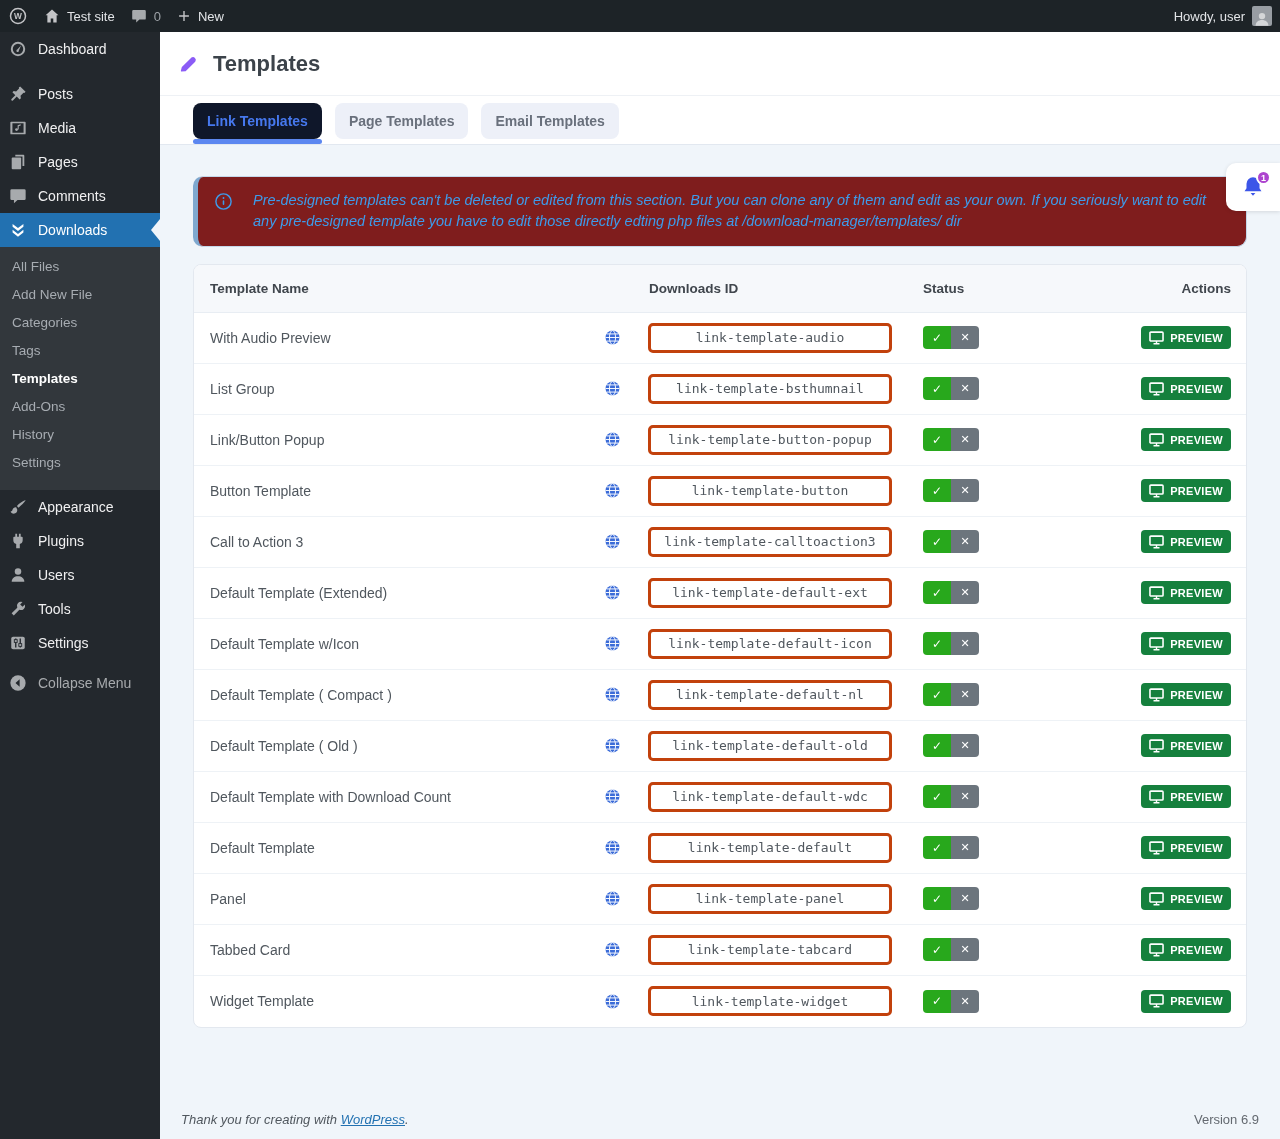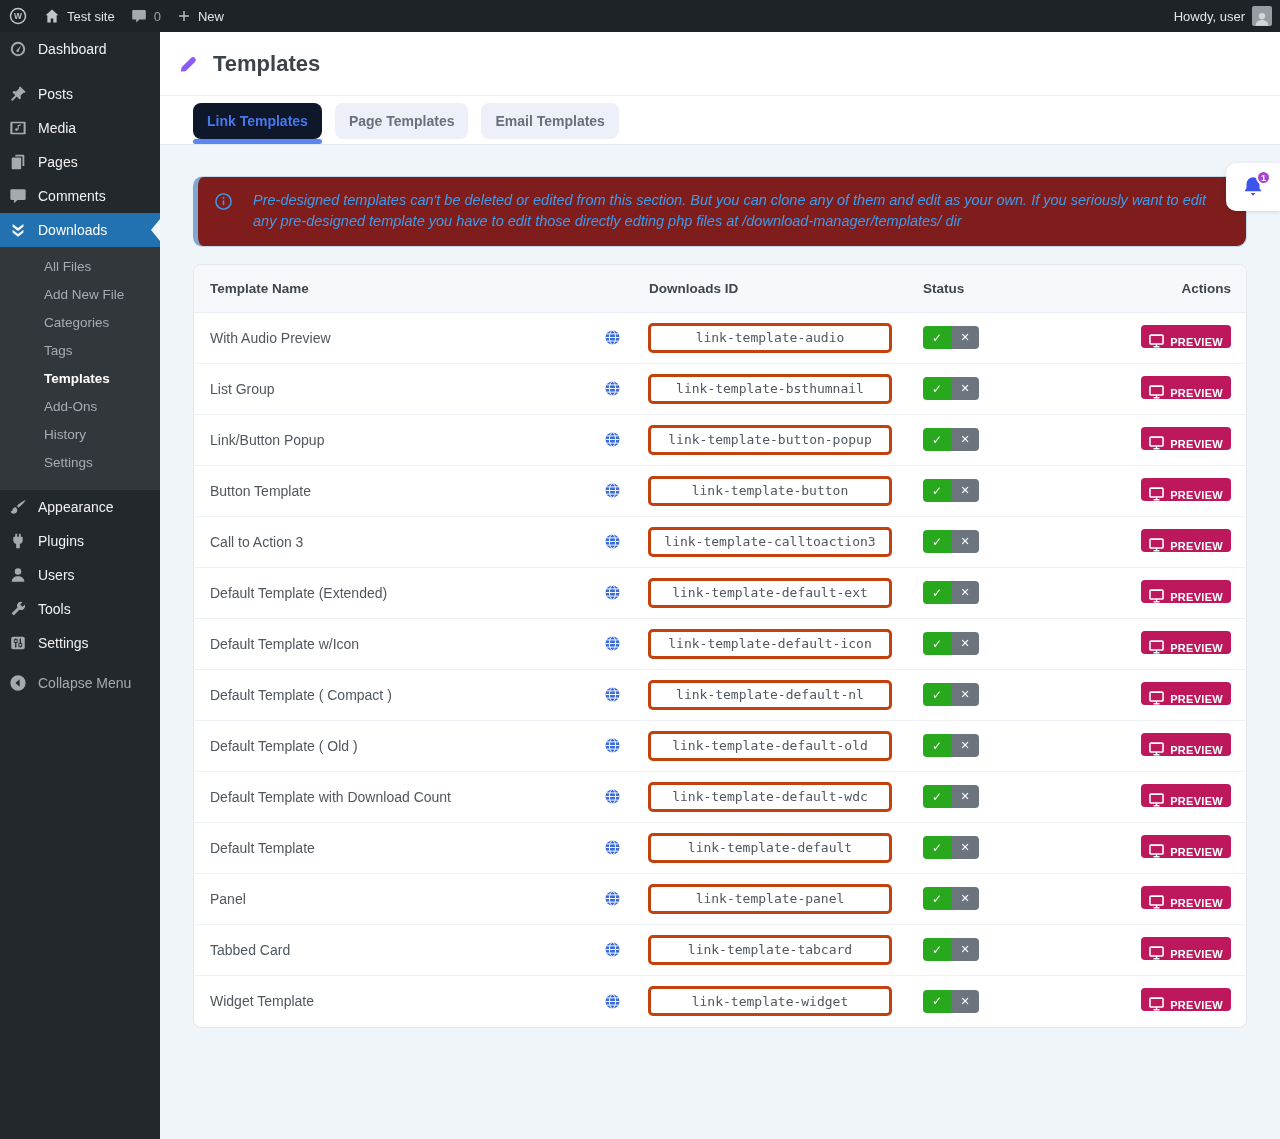--- a/index.html
+++ b/index.html
@@ -30,21 +30,21 @@
   .mi-label { margin-left:10px; }
   #menu-top .menu-item:first-child { margin-bottom:11px; }
   .menu-item.active { background:#2271b1; color:#fff; }
   .menu-item.active .mi-icon { color:#fff; }
   .menu-item.active::after {
     content:''; position:absolute; right:0; top:50%; transform:translateY(-50%);
     border-top:11px solid transparent; border-bottom:11px solid transparent;
     border-right:9px solid #f0f5fa;
   }
   .submenu { background:#32373c; padding:6px 0 13px; }
-  .submenu-item { height:28px; line-height:28px; padding-left:12px; font-size:13.5px; color:#a7acb2; cursor:pointer;margin-left:32px; }
+  .submenu-item { height:28px; line-height:28px; padding-left:12px; font-size:13.5px; color:#a7acb2; cursor:pointer; }
   .submenu-item.current { color:#fff; font-weight:bold; }
   .collapse-item { margin-top:6px; color:#a7aaad; }
   .collapse-item .mi-label { color:#a7aaad; }
 
   
   #content { margin-left:160px; position:relative; height:1107px; }
   .page-header {
     background:#fff; height:64px; display:flex; align-items:center;
     padding-left:17px; border-bottom:1px solid #eef1f5;
   }
@@ -109,22 +109,22 @@
     font-size:13px; color:#50575e; text-align:center; outline:none;
   }
   .c-status { display:flex; }
   .st-btn {
     width:28px; height:23px; display:flex; align-items:center; justify-content:center;
     color:#fff; font-size:12px; cursor:pointer;
   }
   .st-on { background:#28a81c; border-radius:4px 0 0 4px; }
   .st-off { background:#6c757d; border-radius:0 4px 4px 0; font-size:11px; }
   .preview-btn {
-    display:inline-flex; align-items:flex-end; gap:6px; height:23px; padding:0 8px;
-    background:#be185d; color:#fff; border:none; border-radius:4px;
+    display:inline-flex; align-items:center; gap:6px; height:23px; padding:0 8px;
+    background:#15803d; color:#fff; border:none; border-radius:4px;
     font-family:inherit; font-size:11px; font-weight:bold; letter-spacing:0.3px; cursor:pointer;
   }
 
   
   .footer {
     margin:84px 21px 0; display:flex; justify-content:space-between;
     align-items:center; font-size:13px; color:#50575e;
   }
   .footer-left { font-style:italic; }
   .footer-left a { color:#2271b1; }
@@ -694,14 +694,21 @@
           <rect x="1" y="1.2" width="14" height="9.6" rx="1" fill="none" stroke="#fff" stroke-width="1.7"></rect>
           <path d="M8 10.8v2.4M4.8 13.6h6.4" stroke="#fff" stroke-width="1.5" fill="none"></path>
         </svg>
         <span class="pv-label">PREVIEW</span>
       </button>
     </div>
   </div>
       </div>
   </div>
 
+  <div class="footer">
+    <span class="footer-left">
+      <span>Thank you for creating with</span>
+      <a href="#">WordPress</a><span>.</span>
+    </span>
+    <span class="footer-version">Version 6.9</span>
+  </div>
 
 </div>
 
 </body></html>

